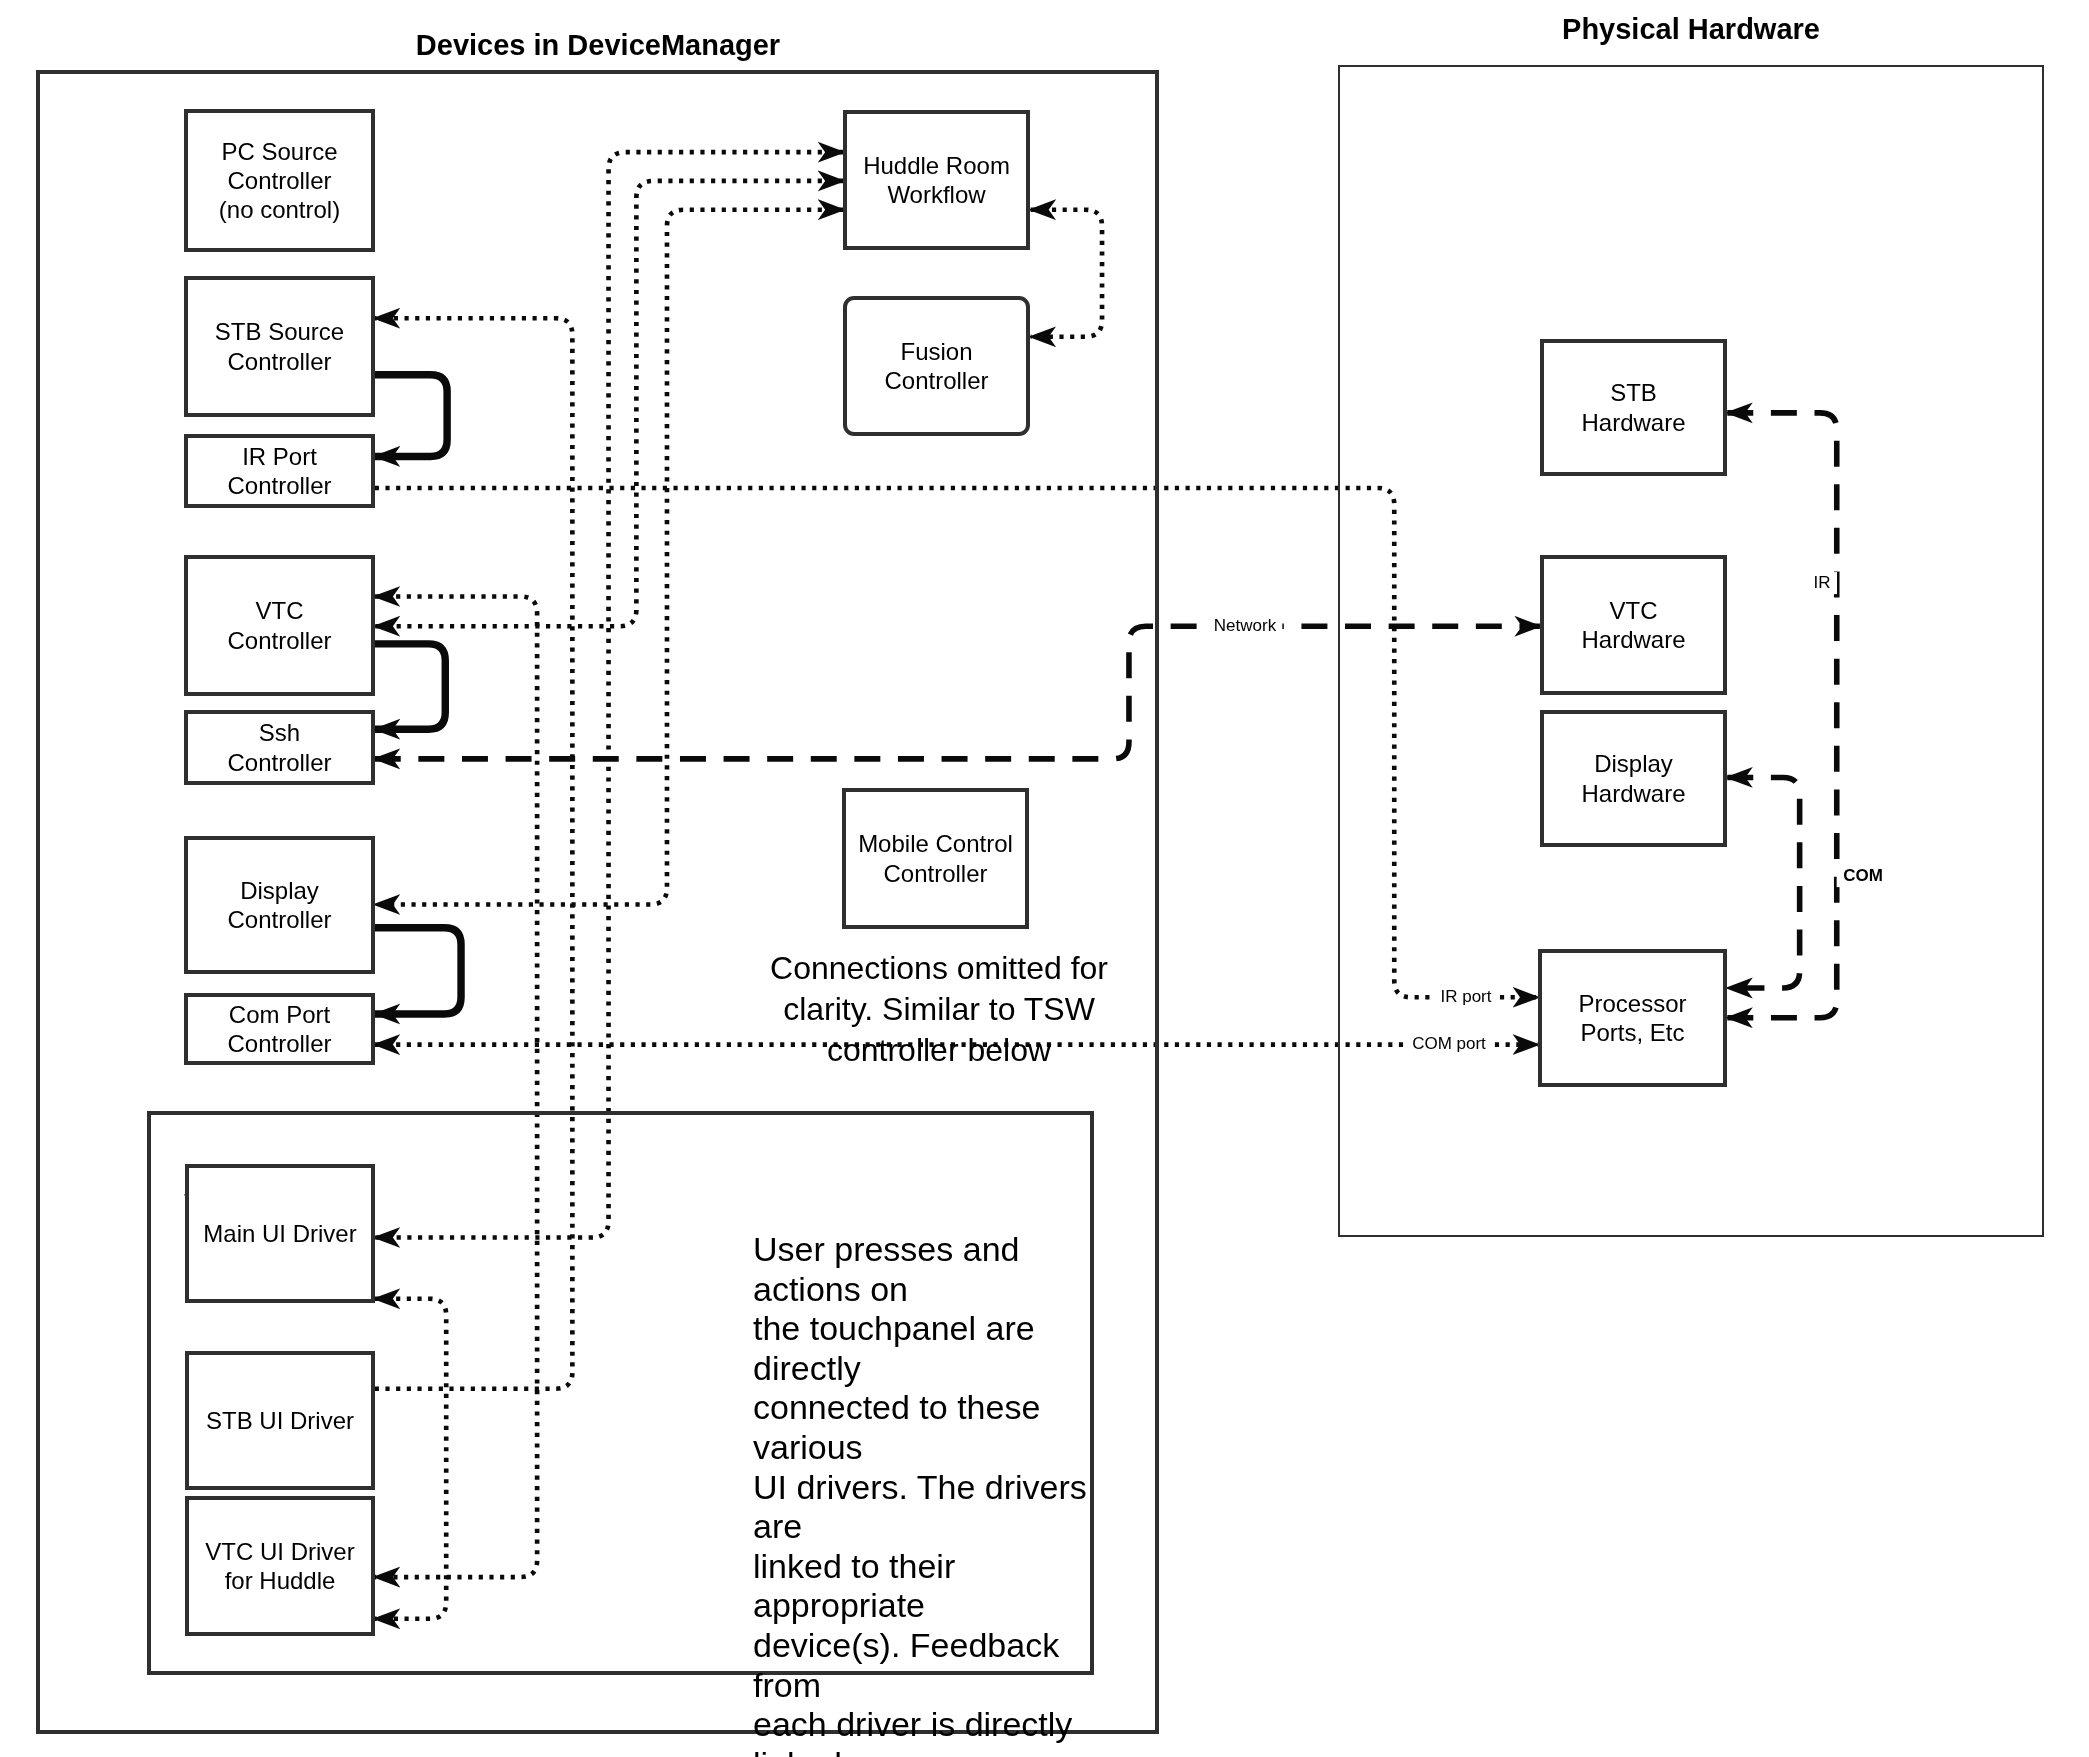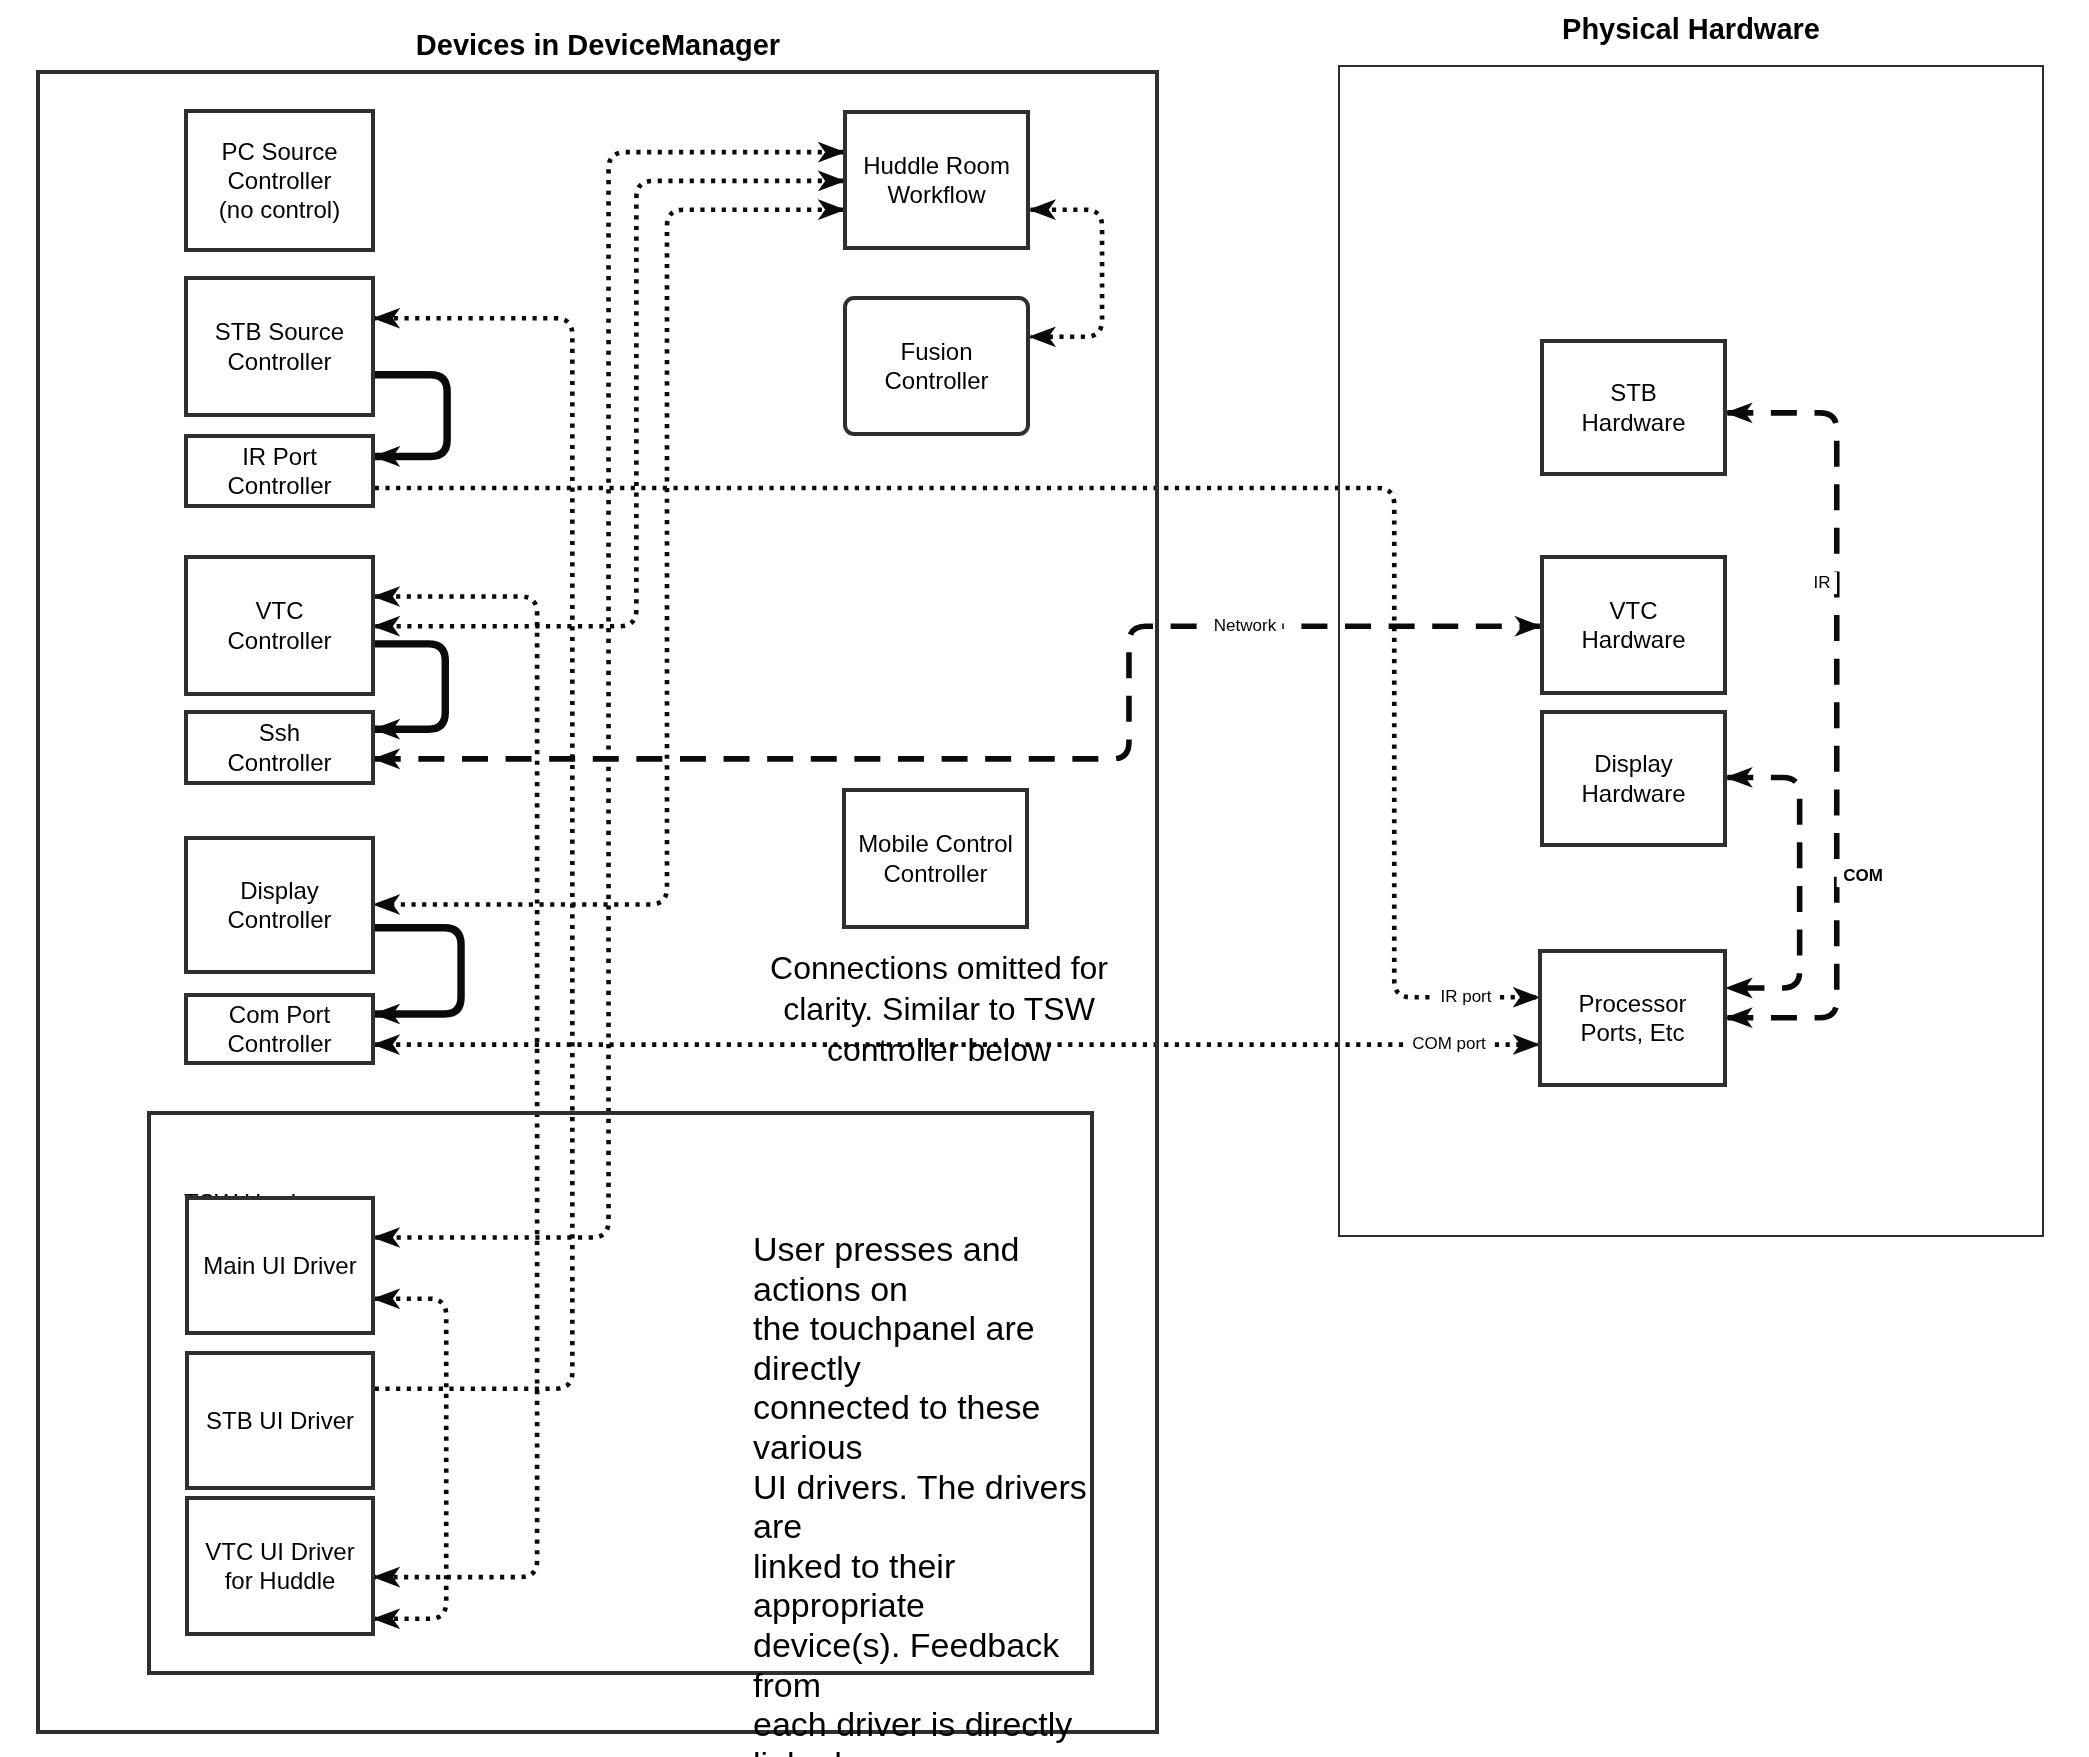--- a/index.html
+++ b/index.html
@@ -100,21 +100,21 @@
   </div>
   <div class="box" style="left:184px;top:836px;width:191px;height:138px;">
     <span class="lbl">Display
 Controller</span>
   </div>
   <div class="box" style="left:184px;top:993px;width:191px;height:72px;">
     <span class="lbl">Com Port
 Controller</span>
   </div>
 
-  <div class="box" style="left:185px;top:1196px;width:190px;height:139px;">
+  <div class="box" style="left:185px;top:1164px;width:190px;height:139px;">
     <span class="lbl">Main UI Driver</span>
   </div>
   <div class="box" style="left:185px;top:1351px;width:190px;height:139px;">
     <span class="lbl">STB UI Driver</span>
   </div>
   <div class="box" style="left:185px;top:1496px;width:190px;height:140px;">
     <span class="lbl">VTC UI Driver
 for Huddle</span>
   </div>
 

